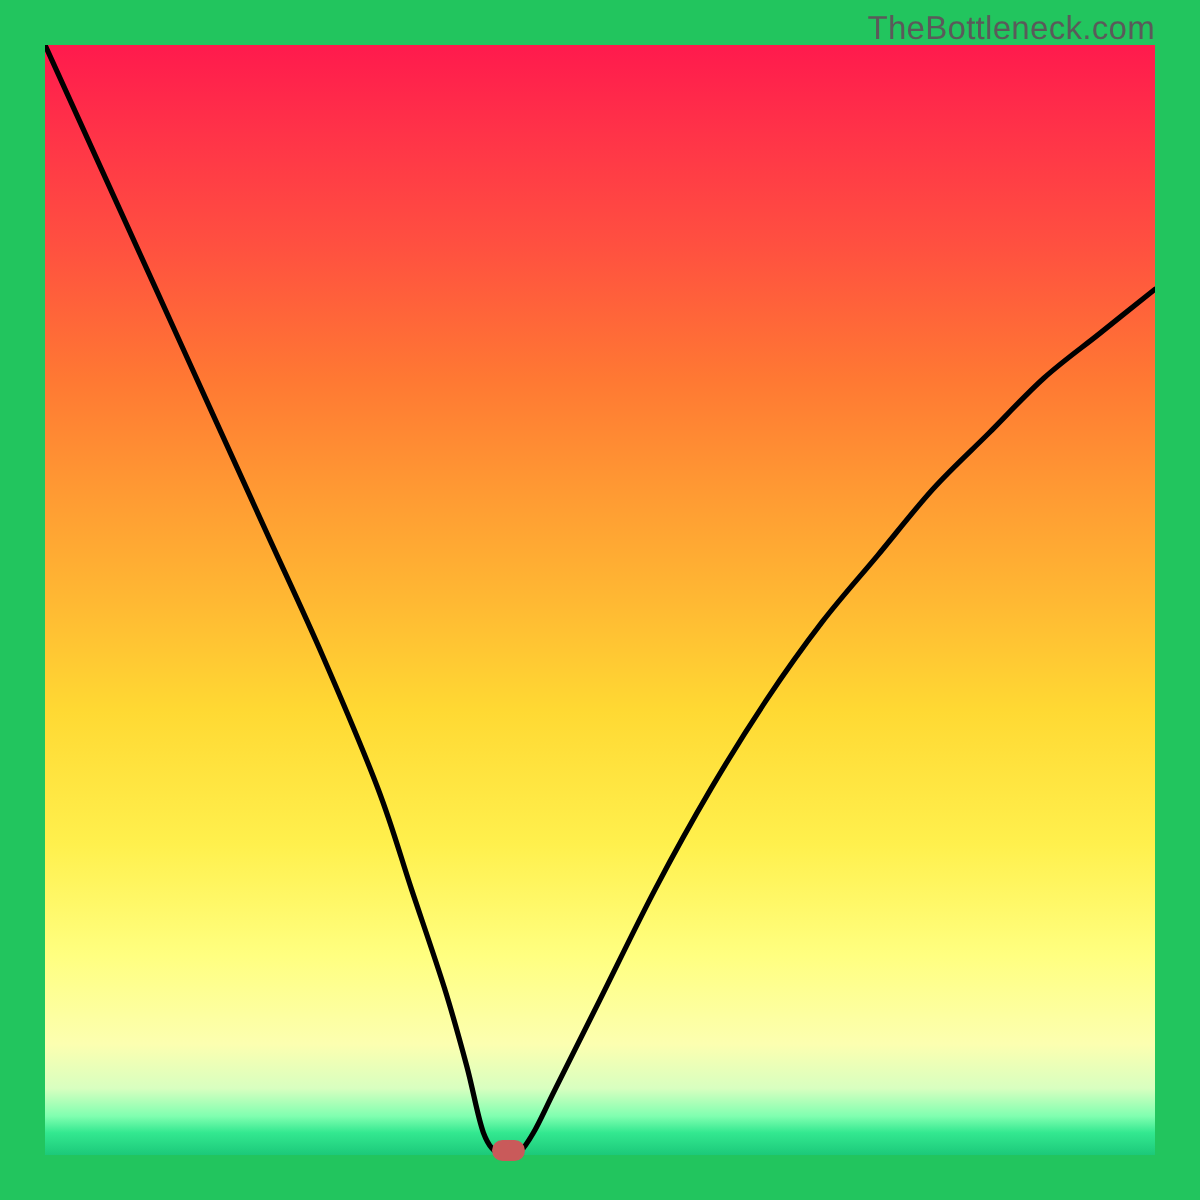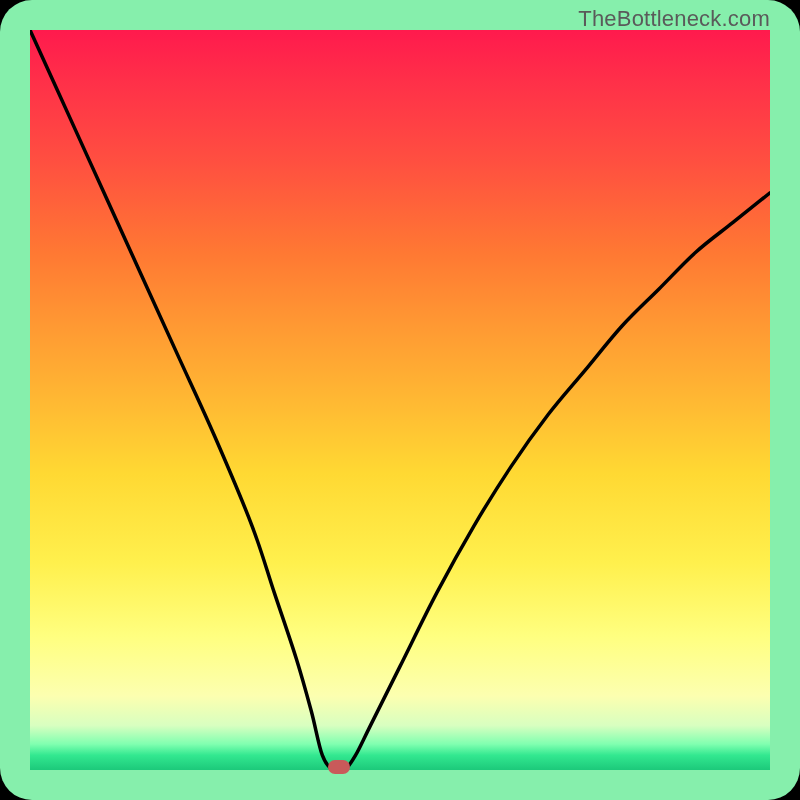--- a/index.html
+++ b/index.html
@@ -10,22 +10,21 @@
     background: #000;
     overflow: hidden;
     font-family: Arial, Helvetica, sans-serif;
   }
   .frame {
     position: absolute;
     left: 0;
     top: 0;
     width: 800px;
     height: 800px;
-    background: #86efac;
-    border-radius: 32px;
+    background: #22c55e;
   }
   .plot-area {
     position: absolute;
     left: 30px;
     top: 30px;
     width: 740px;
     height: 740px;
     background: linear-gradient(to bottom,
       #ff1a4d 0%,
       #ff3348 8%,

